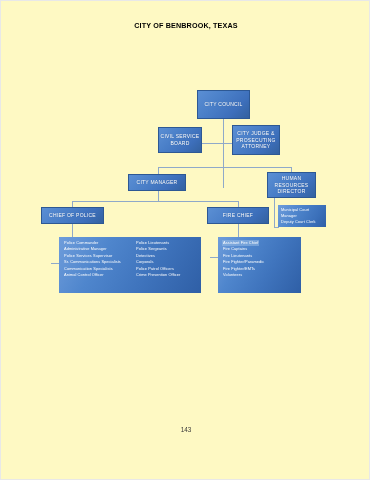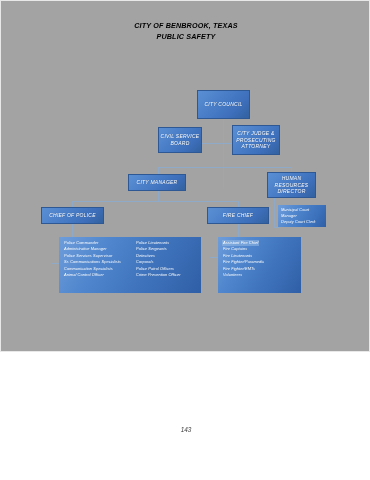--- a/index.html
+++ b/index.html
@@ -9,25 +9,24 @@
   }
   body {
     width: 370px;
     height: 480px;
     font-family: "Liberation Sans", sans-serif;
     overflow: hidden;
   }
   #page {
     position: relative;
     width: 370px;
-    height: 352px;
-    background: #a3a3a3;
+    height: 480px;
+    background: #fef9c3;
     border: 1px solid #e8e8e8;
     box-sizing: border-box;
-    font-style: italic;
   }
 
   
   #doc-title {
     position: absolute;
     top: 20px;
     left: 0;
     width: 370px;
     text-align: center;
     font-size: 7.2px;
@@ -113,21 +112,20 @@
     color: #3a3a3a;
   }
 </style>
 </head>
 <body>
 
 <div id="page">
 
   <div id="doc-title">
     <div>CITY OF BENBROOK, TEXAS</div>
-    <div>PUBLIC SAFETY</div>
   </div>
 
   <div class="conn v" style="left:222px; top:118px; height:69px;"></div>
 
   <div class="conn h" style="left:200px; top:142px; width:44px;"></div>
 
   <div class="conn h" style="left:157px; top:166px; width:133px;"></div>
 
   <div class="conn v" style="left:157px; top:166px; height:8px;"></div>
 

